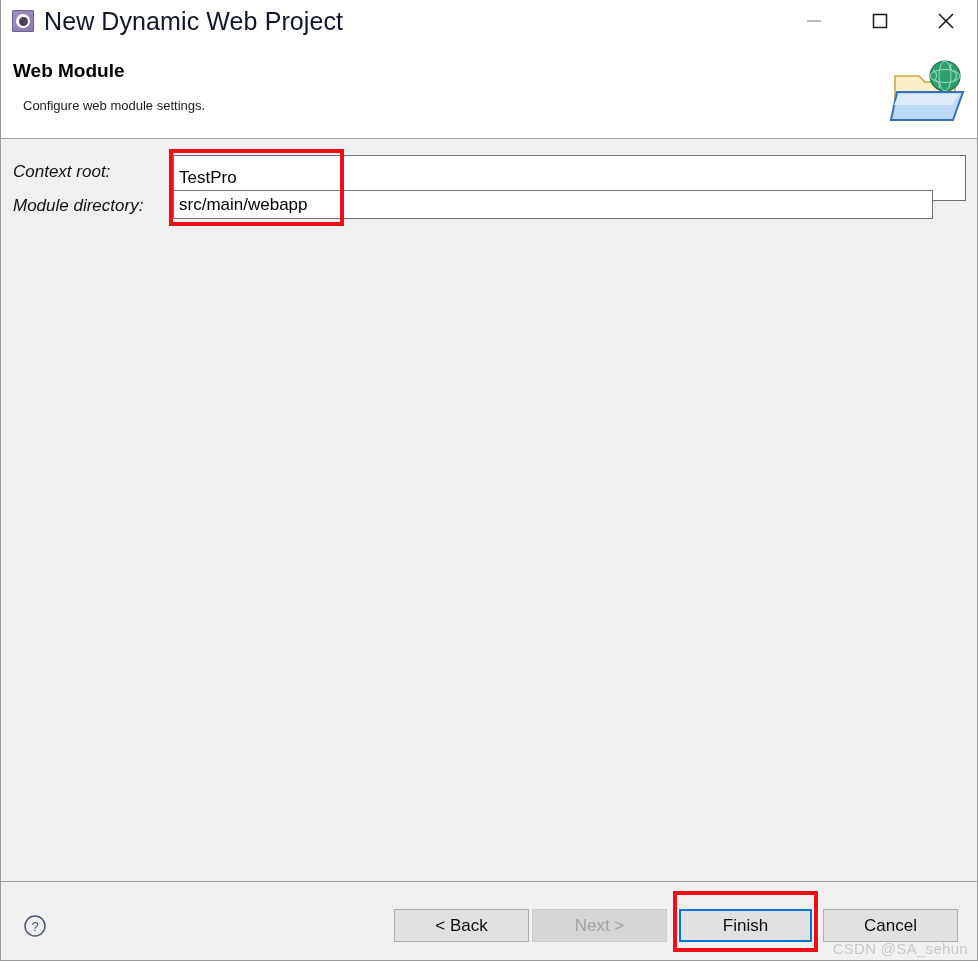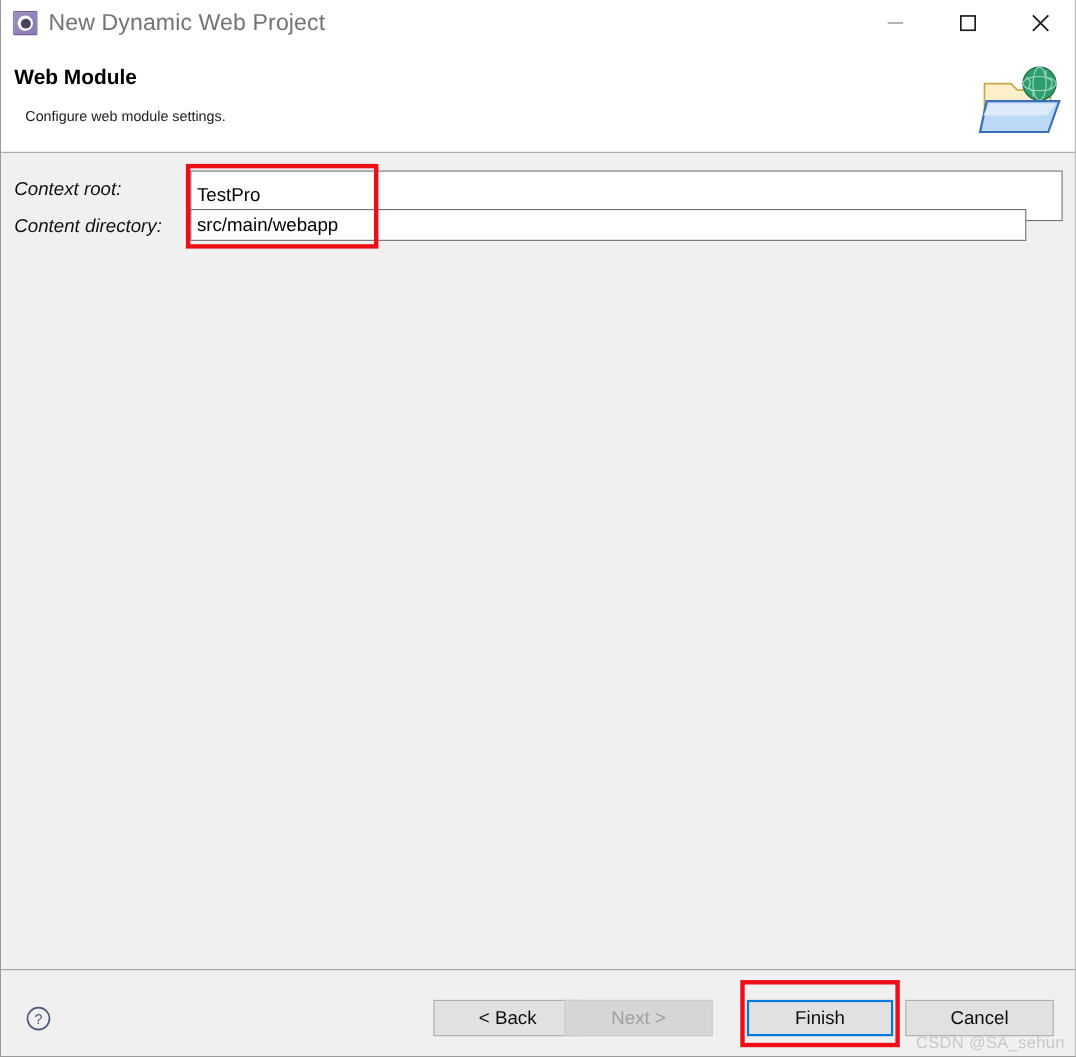--- a/index.html
+++ b/index.html
@@ -54,22 +54,22 @@
   }
   .title-icon::after {
     content: "";
     position: absolute;
     left: 5.5px; top: 5.5px;
     width: 9px; height: 9px;
     border-radius: 50%;
     background: #4a4161;
   }
   .title-text {
-    font-size: 21px;
-    color: #737373;
+    font-size: 25px;
+    color: #0f172a;
     letter-spacing: 0.1px;
     white-space: nowrap;
     text-align: center;
   }
   .win-controls {
     position: absolute;
     right: 0; top: 0;
     height: 42px;
     display: flex;
     align-items: stretch;
@@ -271,37 +271,37 @@
       <path d="M8 42 L74 42 L64 70 L2 70 Z" fill="#bcd9f5" stroke="#3b6fb5" stroke-width="2"></path>
       <path d="M10 44 L71 44 L63 55 L5 55 Z" fill="#dceafa" stroke="none"></path>
     </svg>
   </div>
 
   <div class="body-area">
 
     <div class="field-label" style="left:12px; top:23px;">Context root:</div>
     <input class="field-input" type="text" style="left: 172px; top: 16px; width: 793px; height: 46px;" value="TestPro">
 
-    <div class="field-label" style="left:12px; top:57px;">Content directory:</div>
+    <div class="field-label" style="left:12px; top:57px;">Module directory:</div>
     <input class="field-input" type="text" style="left: 172px; top: 51px; width: 760px; height: 29px;" value="src/main/webapp">
 
     <div class="annot" style="left:168px; top:10px; width:175px; height:77px;"></div>
 
   </div>
 
   <div class="footer">
 
     <svg class="help-icon" viewBox="0 0 24 24">
       <circle cx="12" cy="12" r="10" fill="none" stroke="#4a5a73" stroke-width="1.5"></circle>
       <text x="12" y="17" text-anchor="middle" font-family="Liberation Sans, sans-serif" font-size="13" fill="#4a5a73">?</text>
     </svg>
 
     <div class="btn" style="left:393px; top:27px; width:135px;">&lt; Back</div>
 
-    <div class="btn disabled" style="left:512px; top:27px; width:135px;">Next &gt;</div>
+    <div class="btn disabled" style="left:531px; top:27px; width:135px;">Next &gt;</div>
 
     <div class="btn default" style="left:678px; top:27px; width:133px;">Finish</div>
 
     <div class="btn" style="left:822px; top:27px; width:135px;">Cancel</div>
 
     <div class="annot" style="left:672px; top:9px; width:145px; height:61px;"></div>
 
     <div class="watermark">CSDN @SA_sehun</div>
   </div>
 

